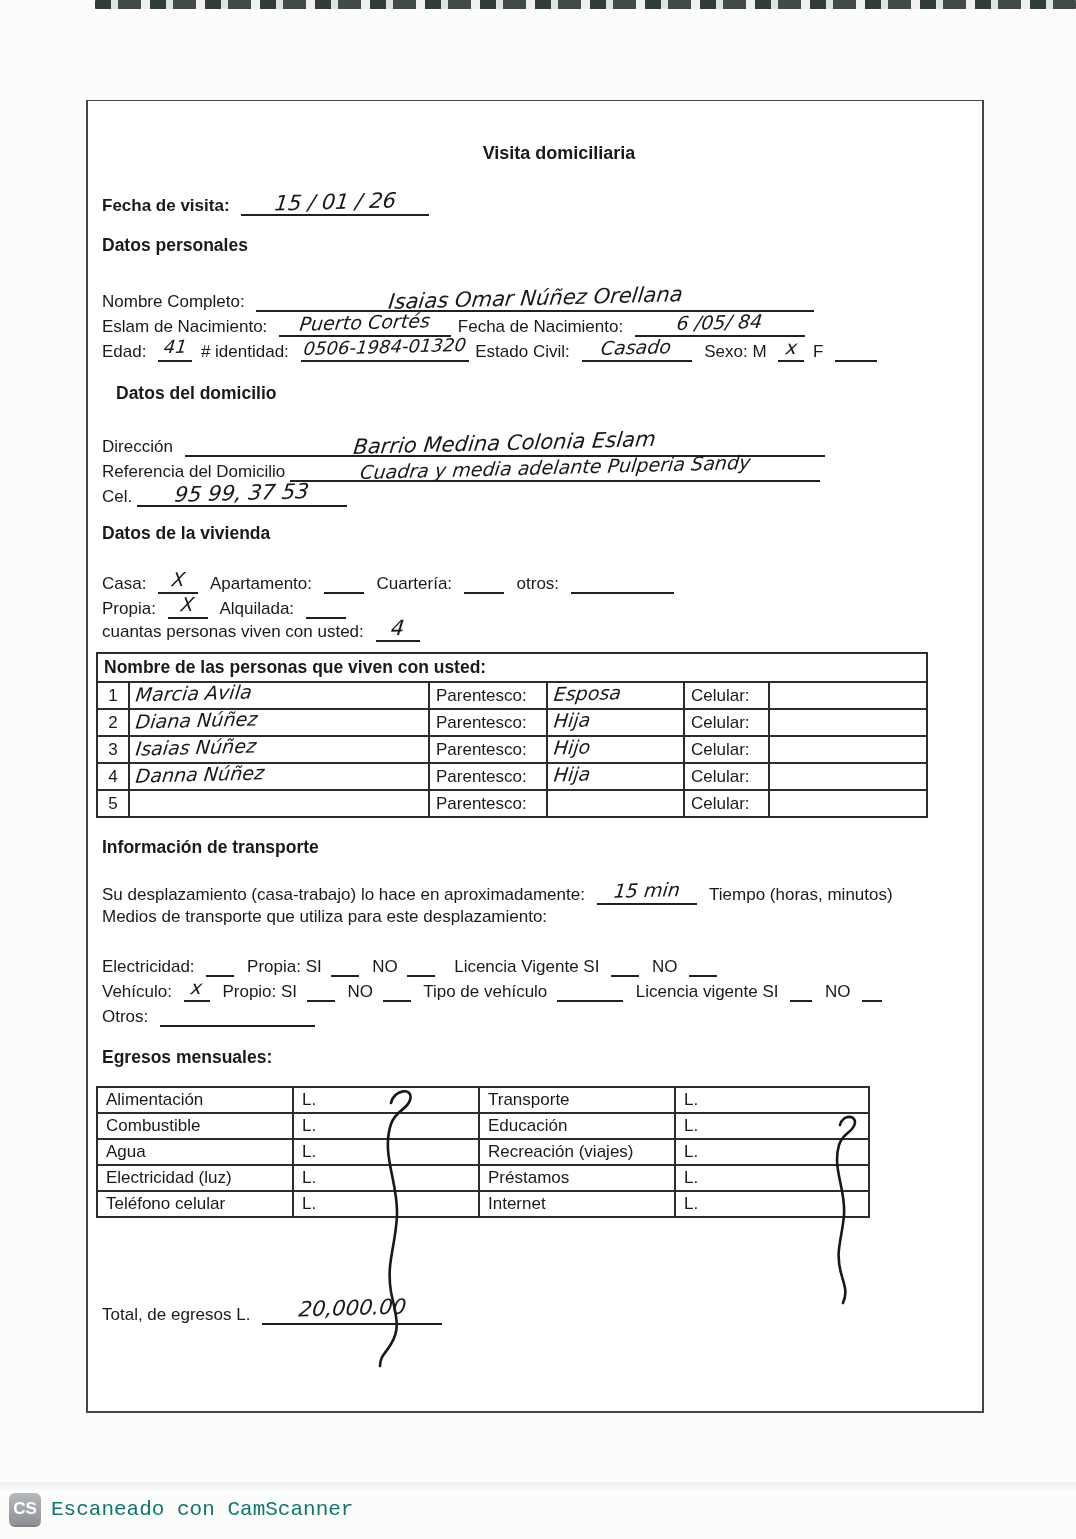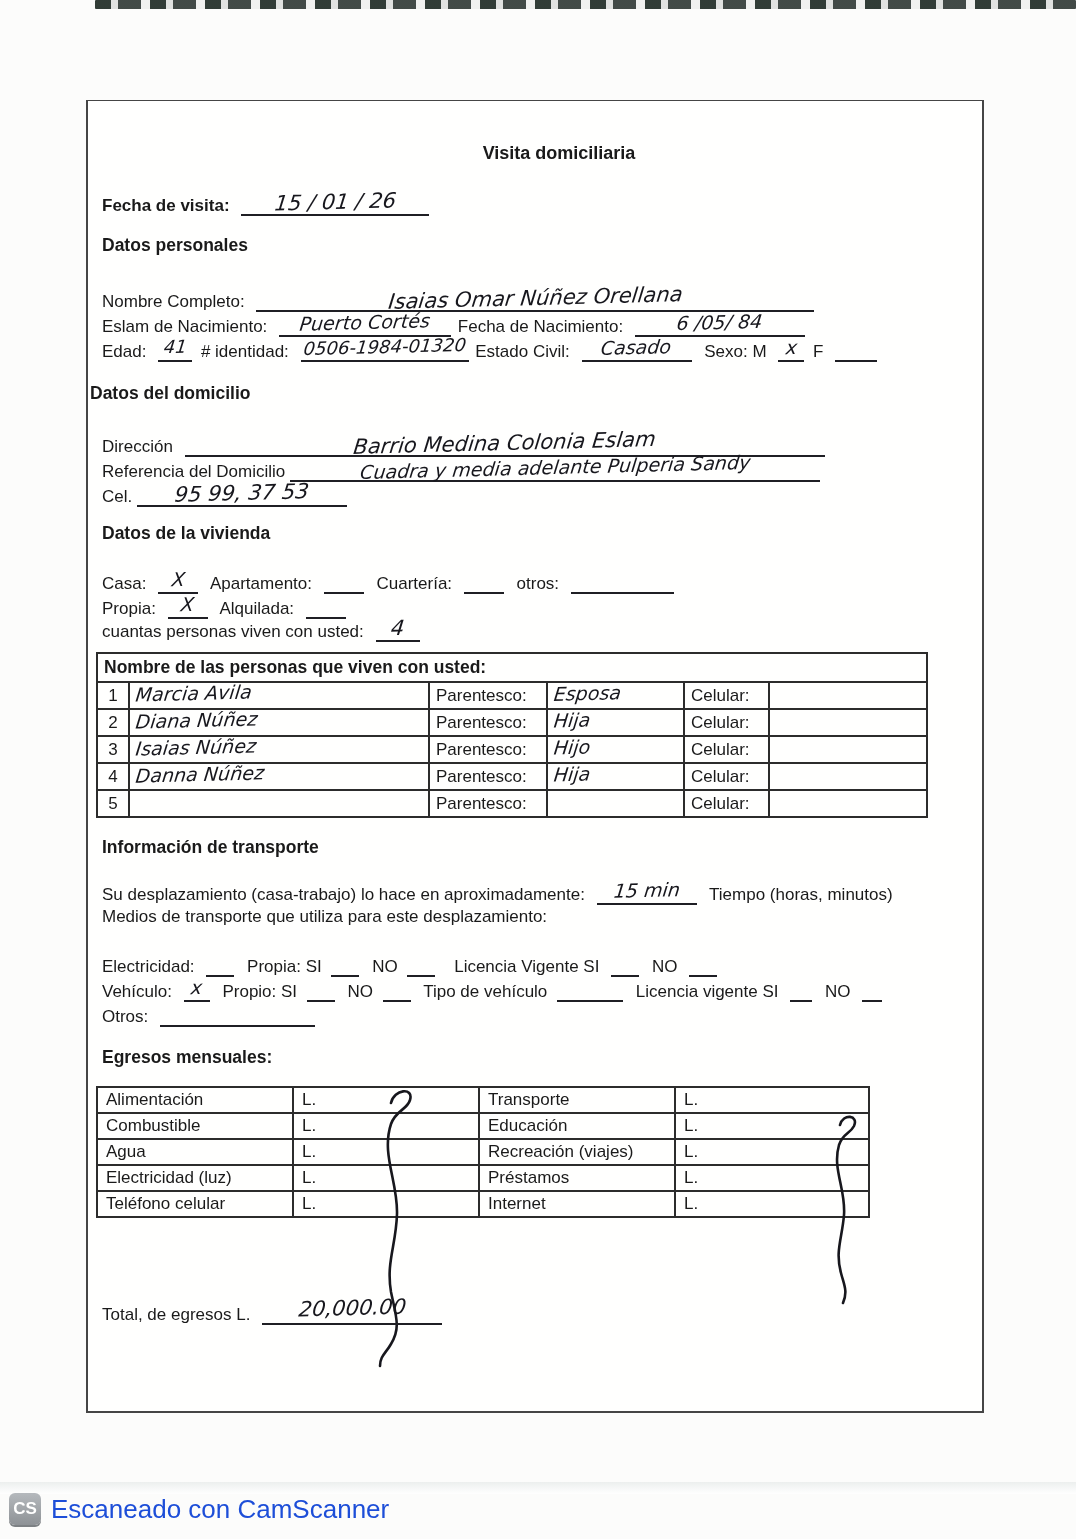--- a/index.html
+++ b/index.html
@@ -61,21 +61,21 @@
   .svg-overlay{position:absolute;left:0;top:0;width:898px;height:1313px;pointer-events:none;}
   
   .footer{position:absolute;left:9px;top:1493px;display:flex;align-items:center;gap:10px;}
   .cs-badge{
     width:32px;height:32px;border-radius:6px;
     background:linear-gradient(#b5b9bd,#8e9296);
     color:#fff;font-weight:bold;font-size:17px;
     display:flex;align-items:center;justify-content:center;
     box-shadow:0 2px 0 #7d8184;
   }
-  .footer-text{color:#1d4ed8;font-size:26px;}
+  .footer-text{color:#0f766e;font-size:21px;font-family:Liberation Mono, monospace;}
   .footer-shadow{
     position:absolute;left:0;top:1482px;width:1076px;height:12px;
     background:linear-gradient(#ecefee,#ffffff);
   }
 </style>
 </head>
 <body>
 
 <div class="scan-band"></div>
 
@@ -124,21 +124,21 @@
       <span class="hw">Casado</span>
     </span>
     <span class="lb">Sexo: M</span>
     <span class="fill" style="width:26px;margin-right:4px;">
       <span class="hw">x</span>
     </span>
     <span class="lb">F</span>
     <span class="fill" style="width:42px;"></span>
   </div>
 
-  <div class="abs heading" style="top:282px;left:2px;">Datos del domicilio</div>
+  <div class="abs heading" style="top:282px;left:28px;">Datos del domicilio</div>
 
   <div class="abs t17" style="top:333px;left:14px;">
     <span class="lb">Dirección</span>
     <span class="fill" style="width:640px;">
       <span class="hw big">Barrio Medina Colonia Eslam</span>
     </span>
   </div>
 
   <div class="abs t17" style="top:358px;left:14px;">
     <span>Referencia del Domicilio</span>

